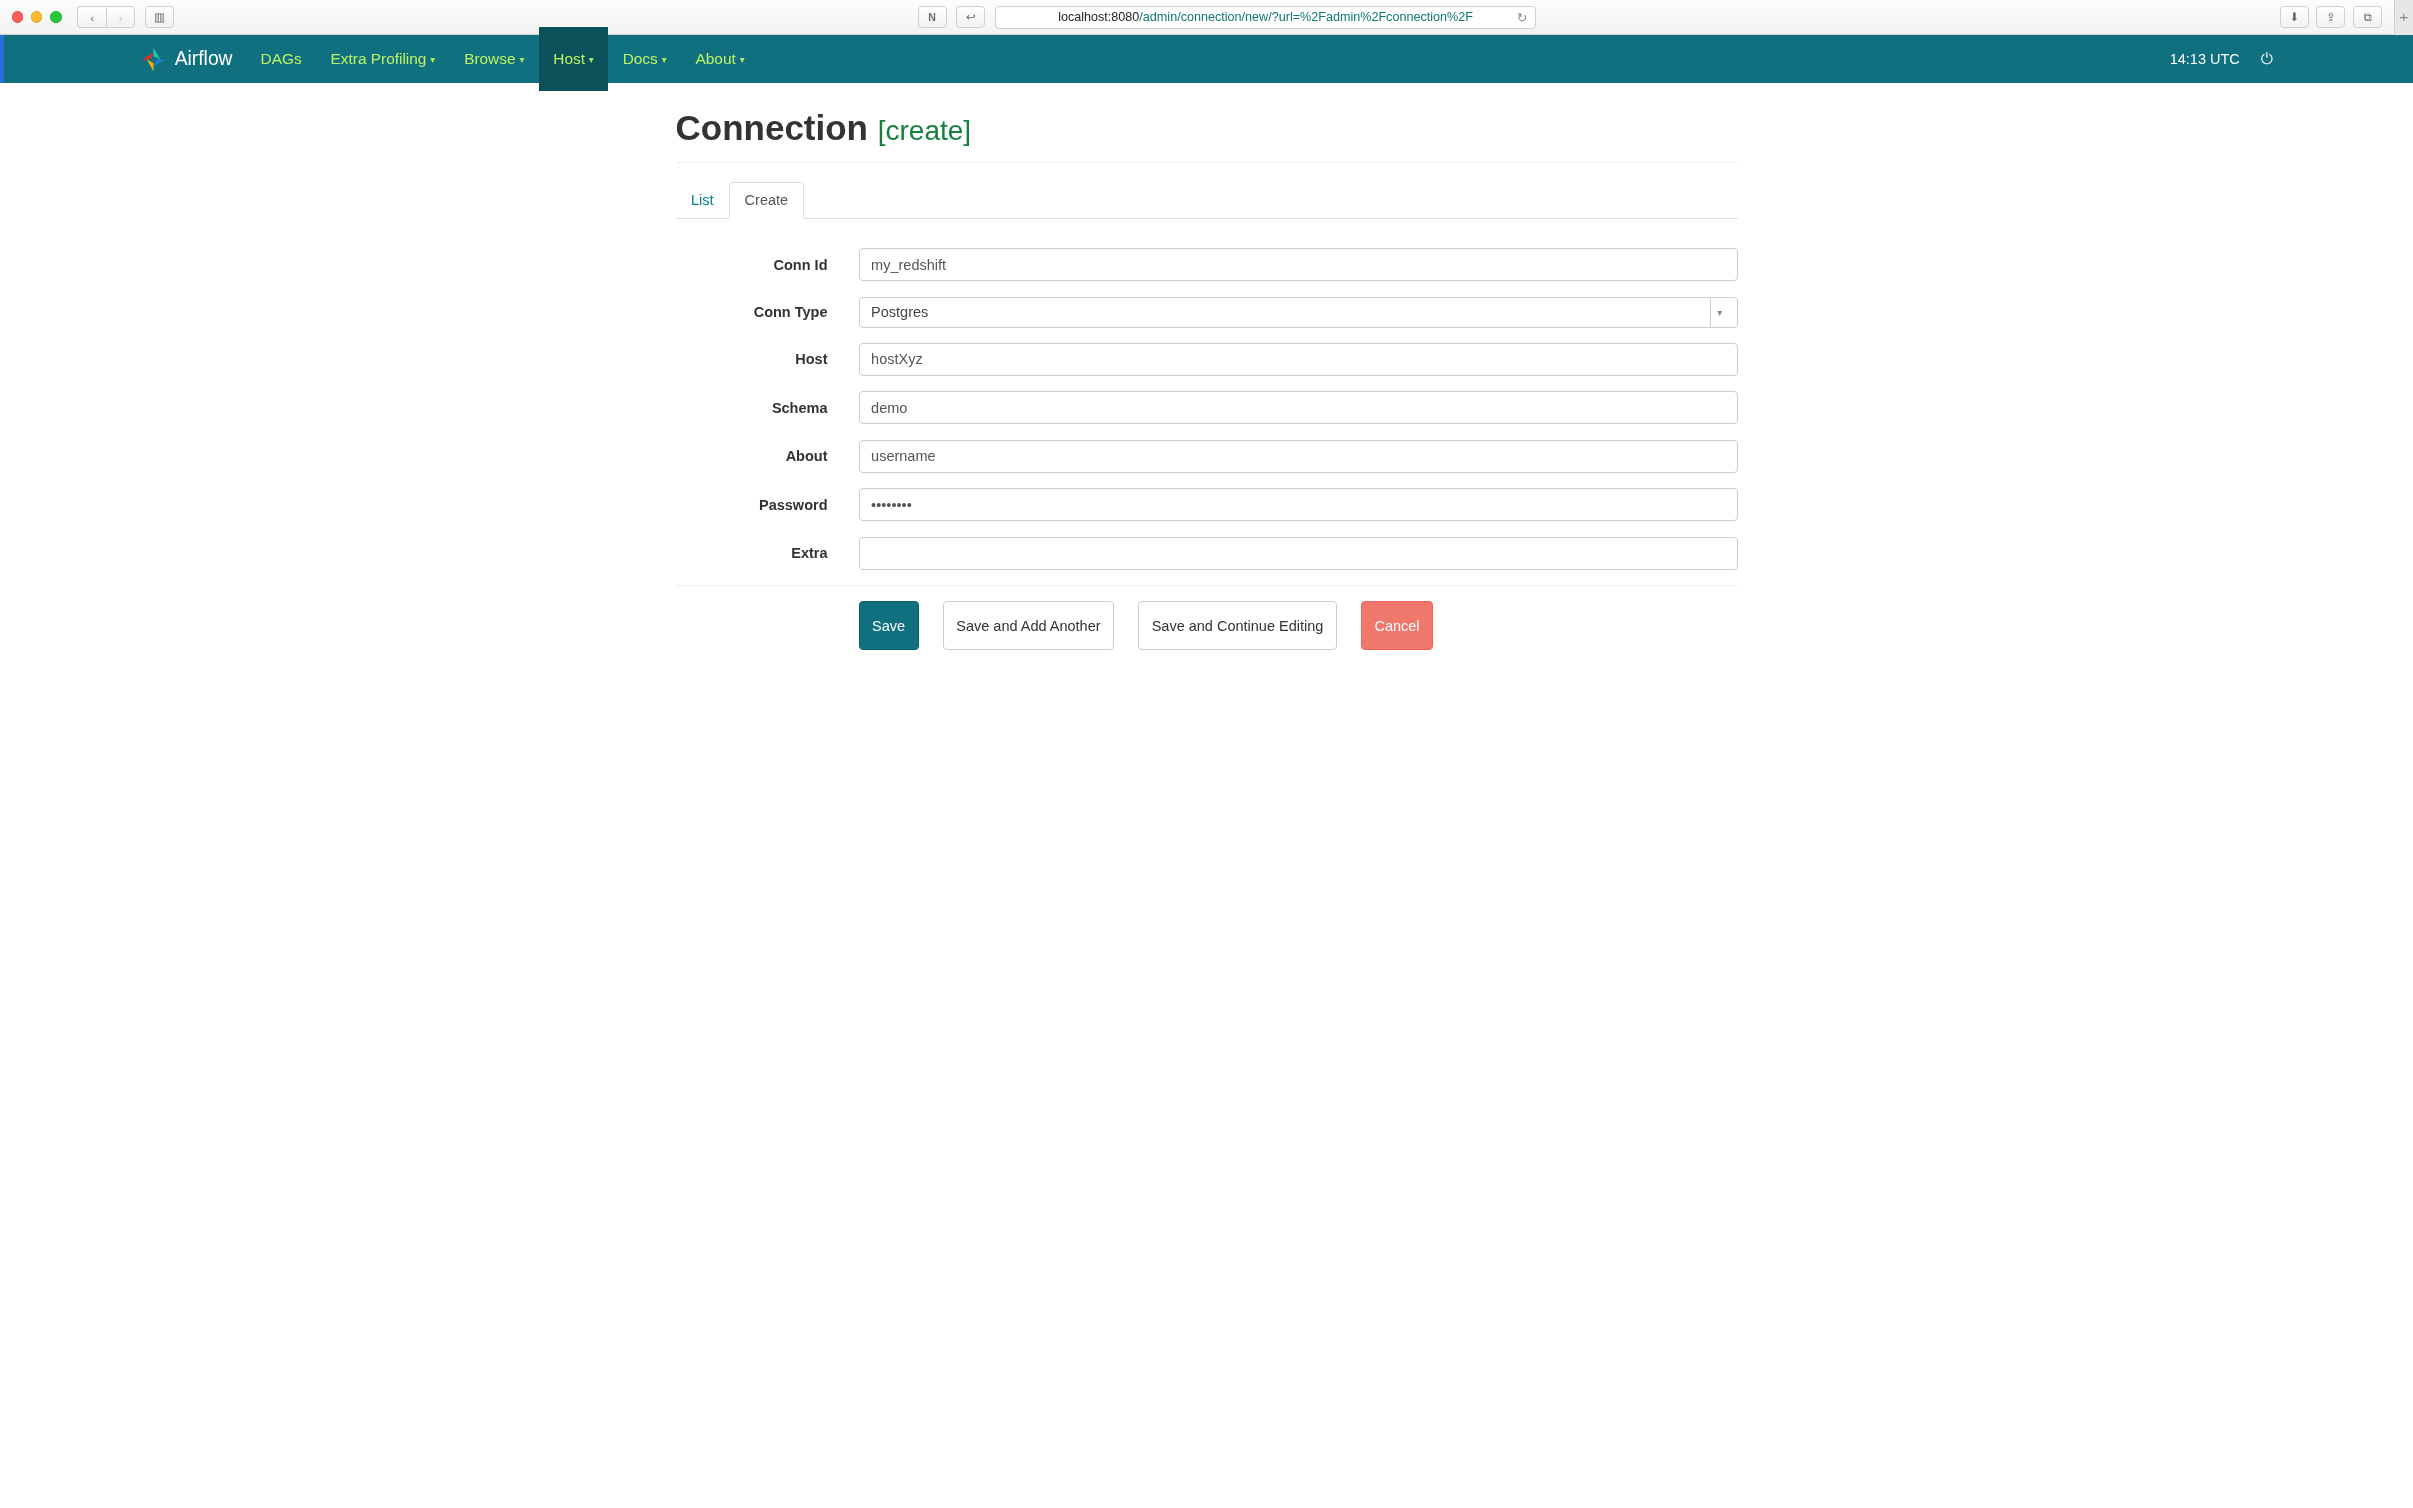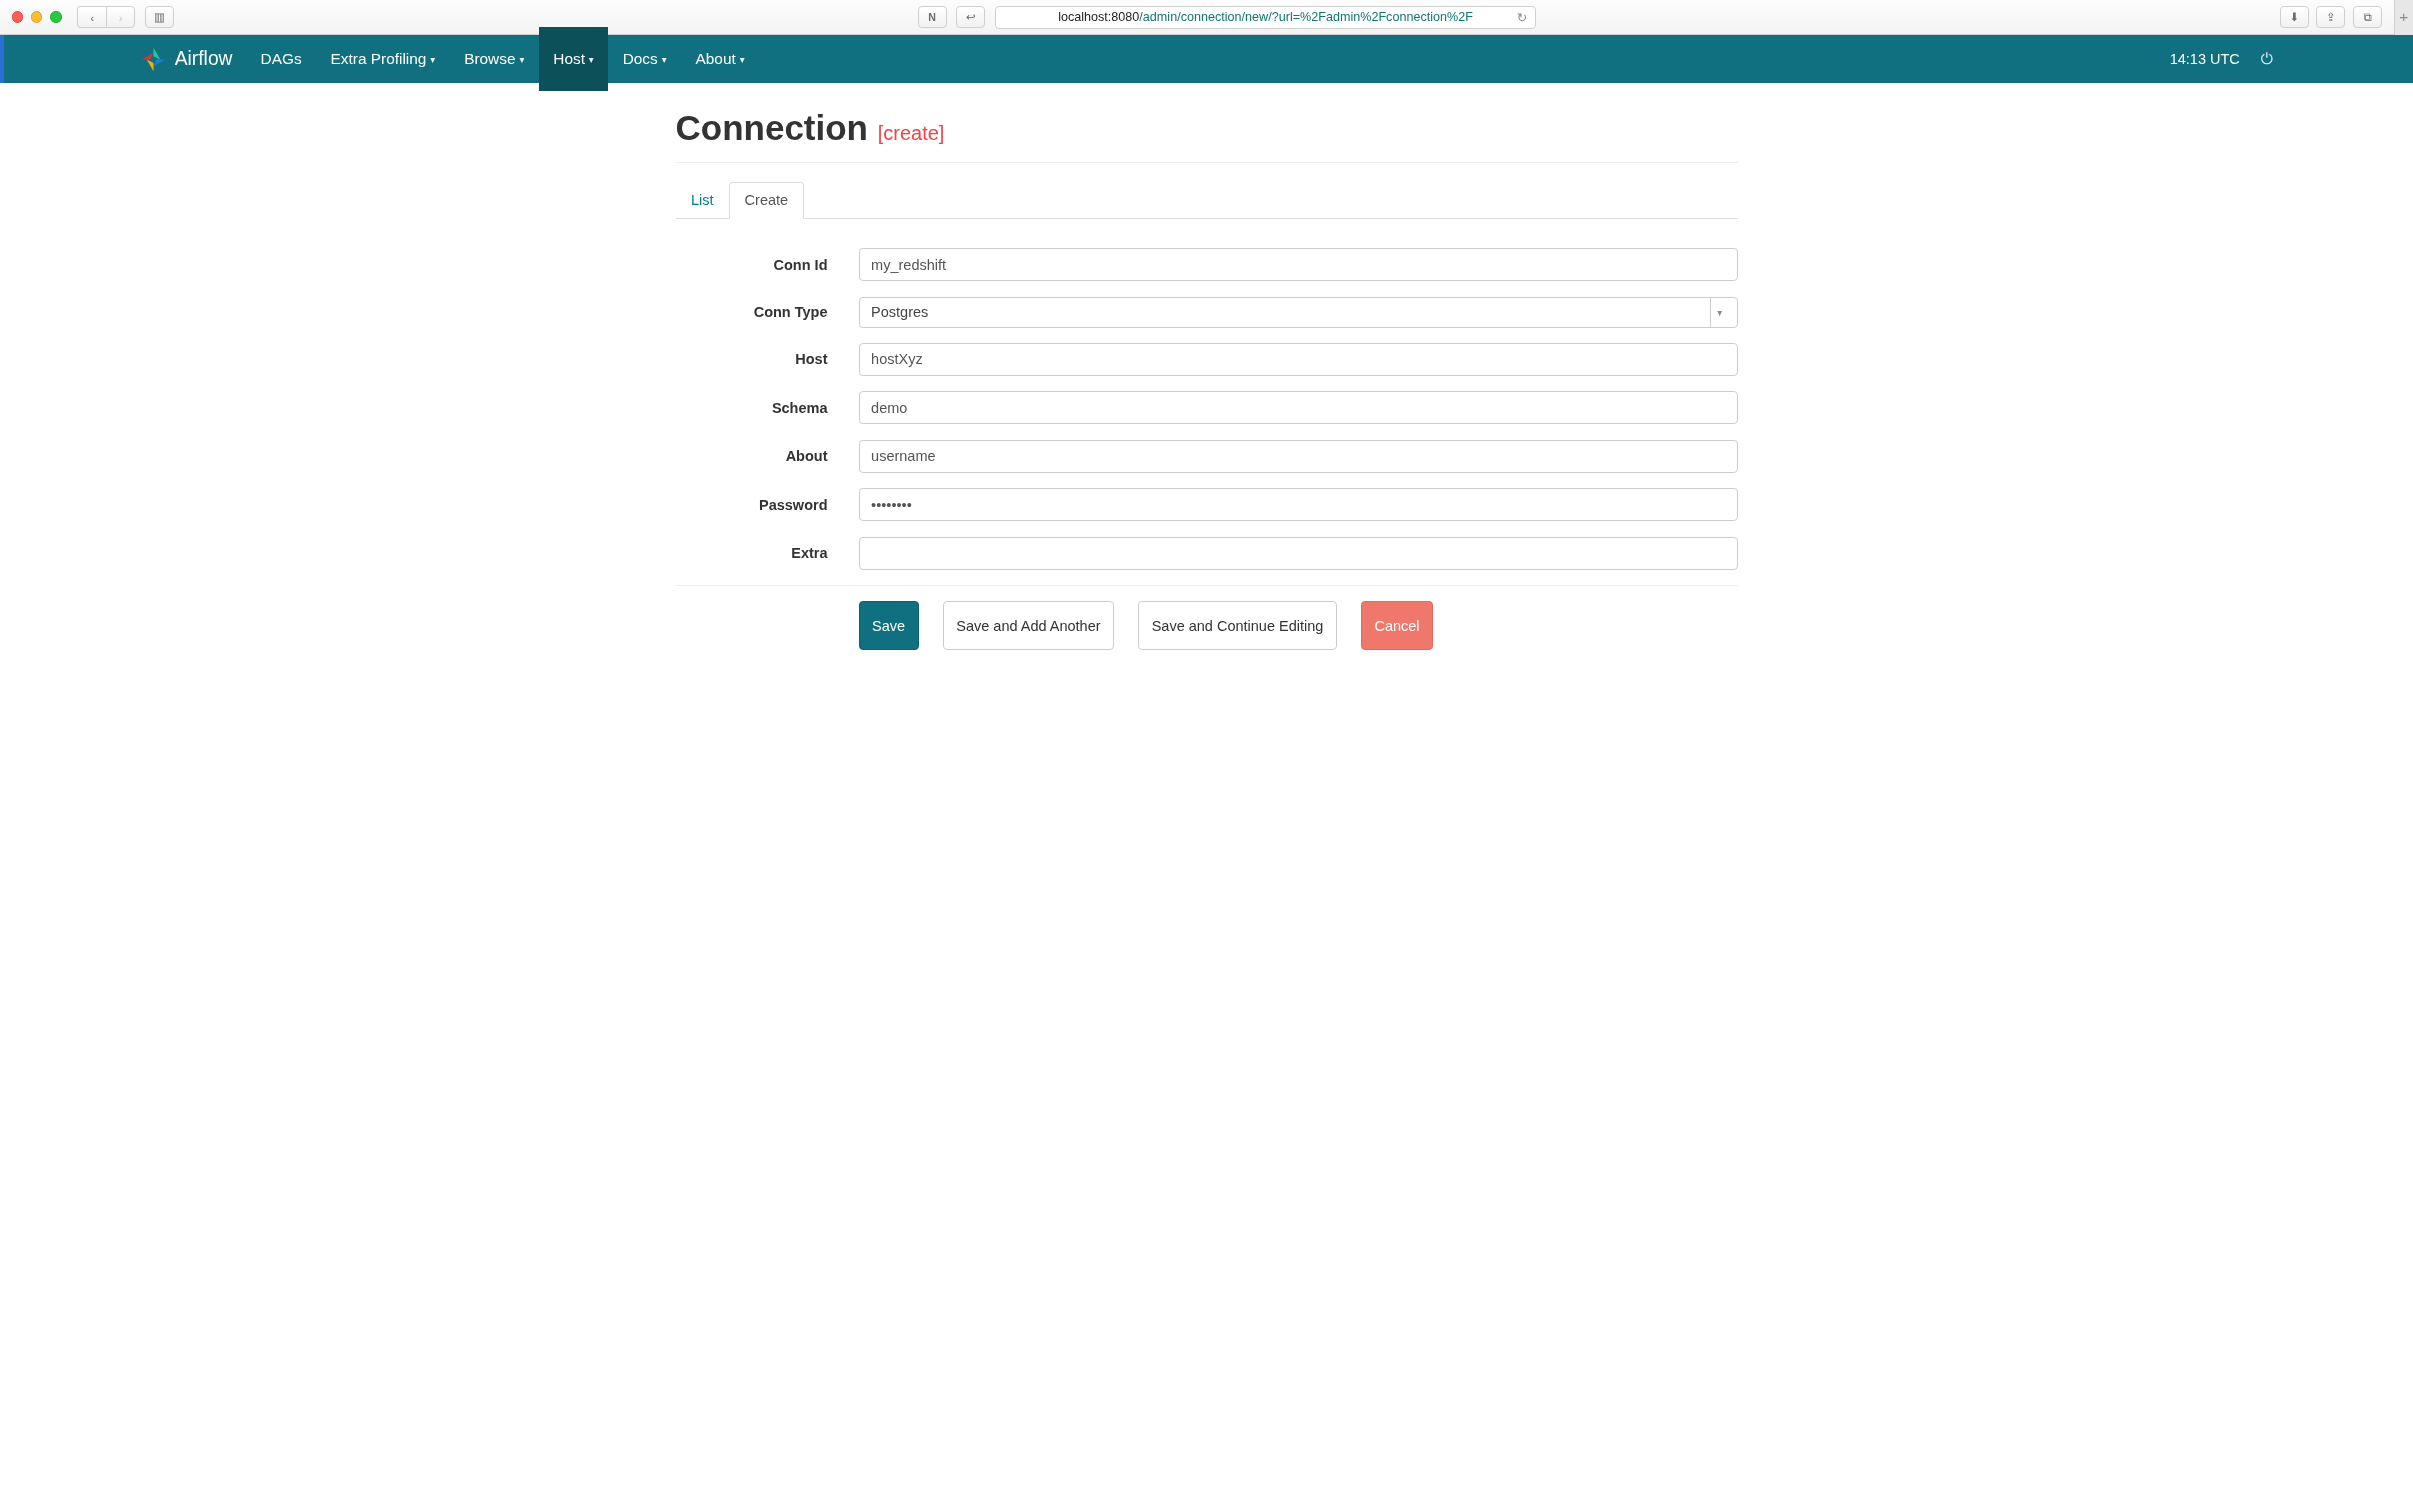--- a/index.html
+++ b/index.html
@@ -79,39 +79,39 @@
   }
   .brand { display:flex; align-items:center; gap:7.7px; font-size:19.3px; padding-right: 13.5px; }
   .brand-logo {
     width: 27px; height: 27px; position: relative;
   }
   .brand-logo svg { width:27px; height:27px; display:block; }
   .nav-item {
     height: 64px;
     display:flex; align-items:center;
     padding: 0 14.5px;
-    color: #ffffff;
+    color: #bef264;
     cursor: pointer;
     white-space: nowrap;
   }
   .nav-item.active { background: #0c505a; }
   .nav-item .caret { margin-left: 3.9px; font-size: 9.7px; opacity: .9; }
   .nav-right { margin-left:auto; display:flex; align-items:center; padding-right: 140px; gap: 21px; }
   .clock { font-size: 14.5px; }
   .power { opacity:.9; }
 
   
   .container { width: 1062px; margin: 0 auto; padding-top: 25px; }
   .page-header {
     font-size: 35px;
     color: #333;
     padding-bottom: 13.5px;
     border-bottom: 1px solid #eee;
   }
-  .page-header small { font-size: 20px; color: #ef4444; font-weight: 400; }
+  .page-header small { font-size: 28px; color: #15803d; font-weight: 400; }
 
   .tabs {
     display:flex;
     border-bottom: 1px solid #ddd;
     margin-top: 19.3px;
   }
   .tab {
     padding: 9.7px 14.5px;
     margin-bottom: -1px;
     color: #017d87;

